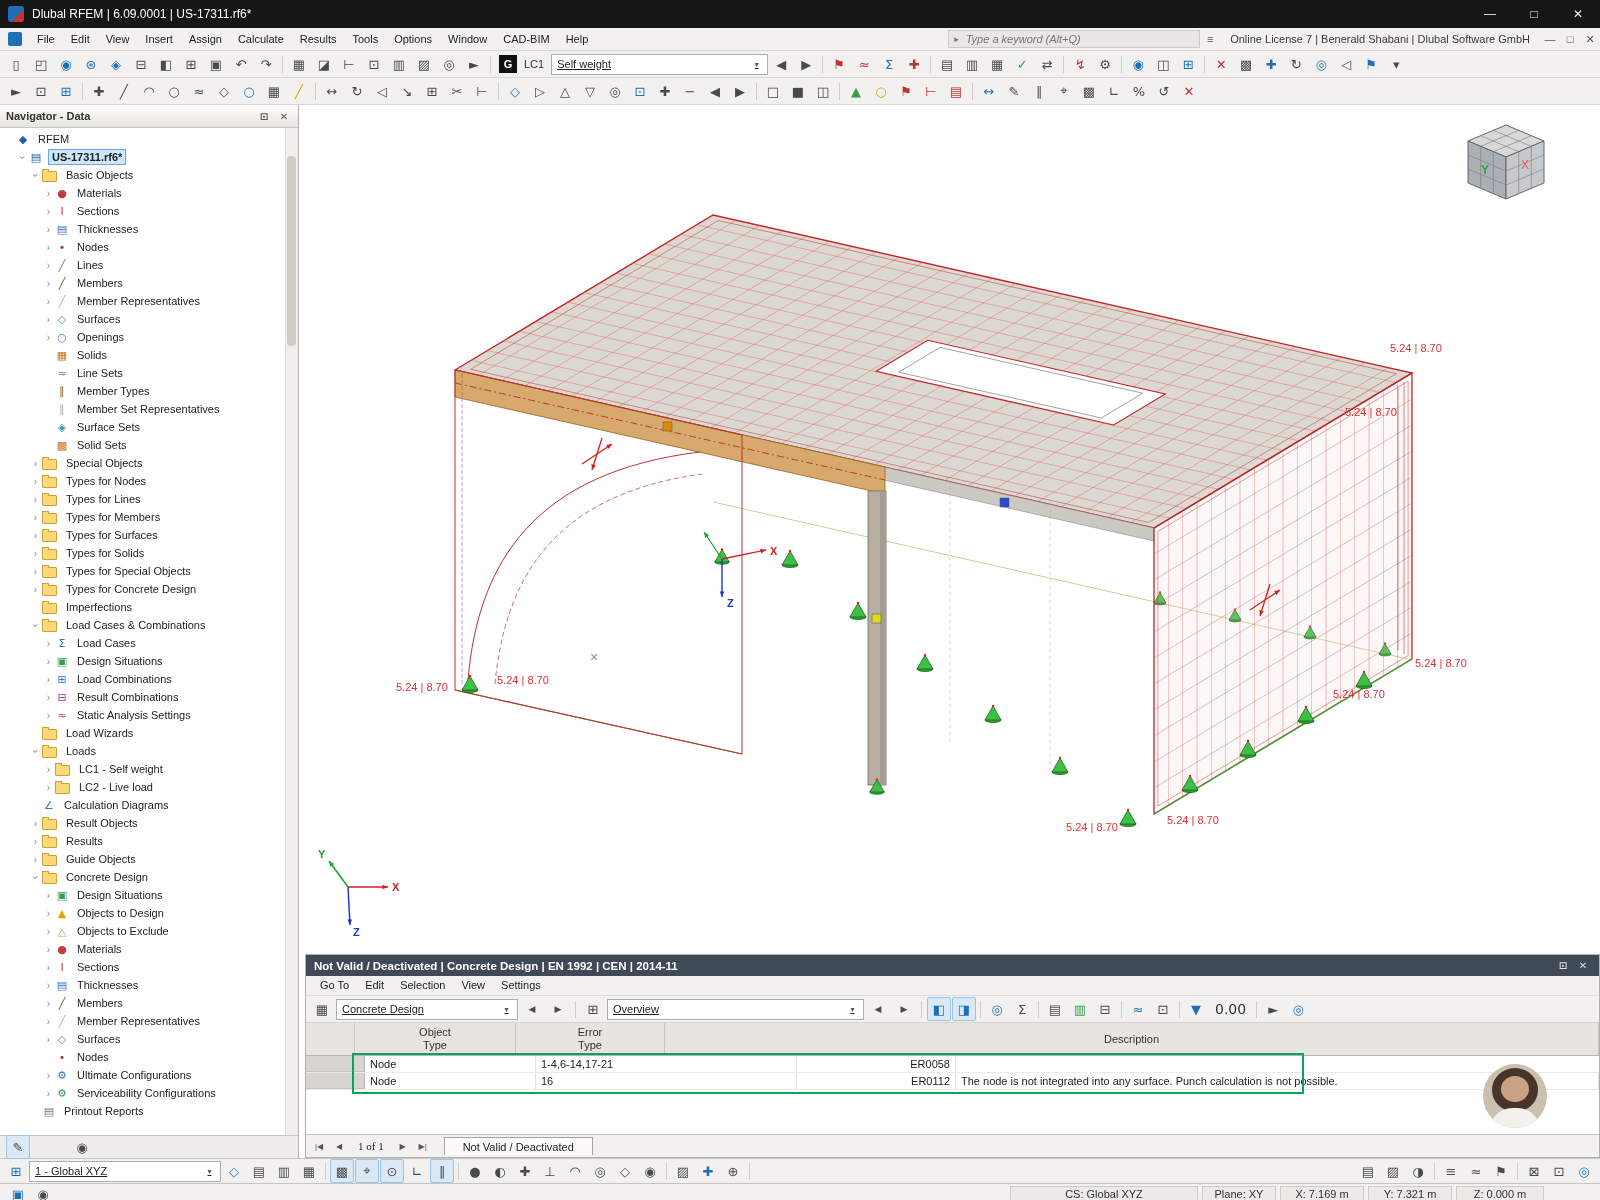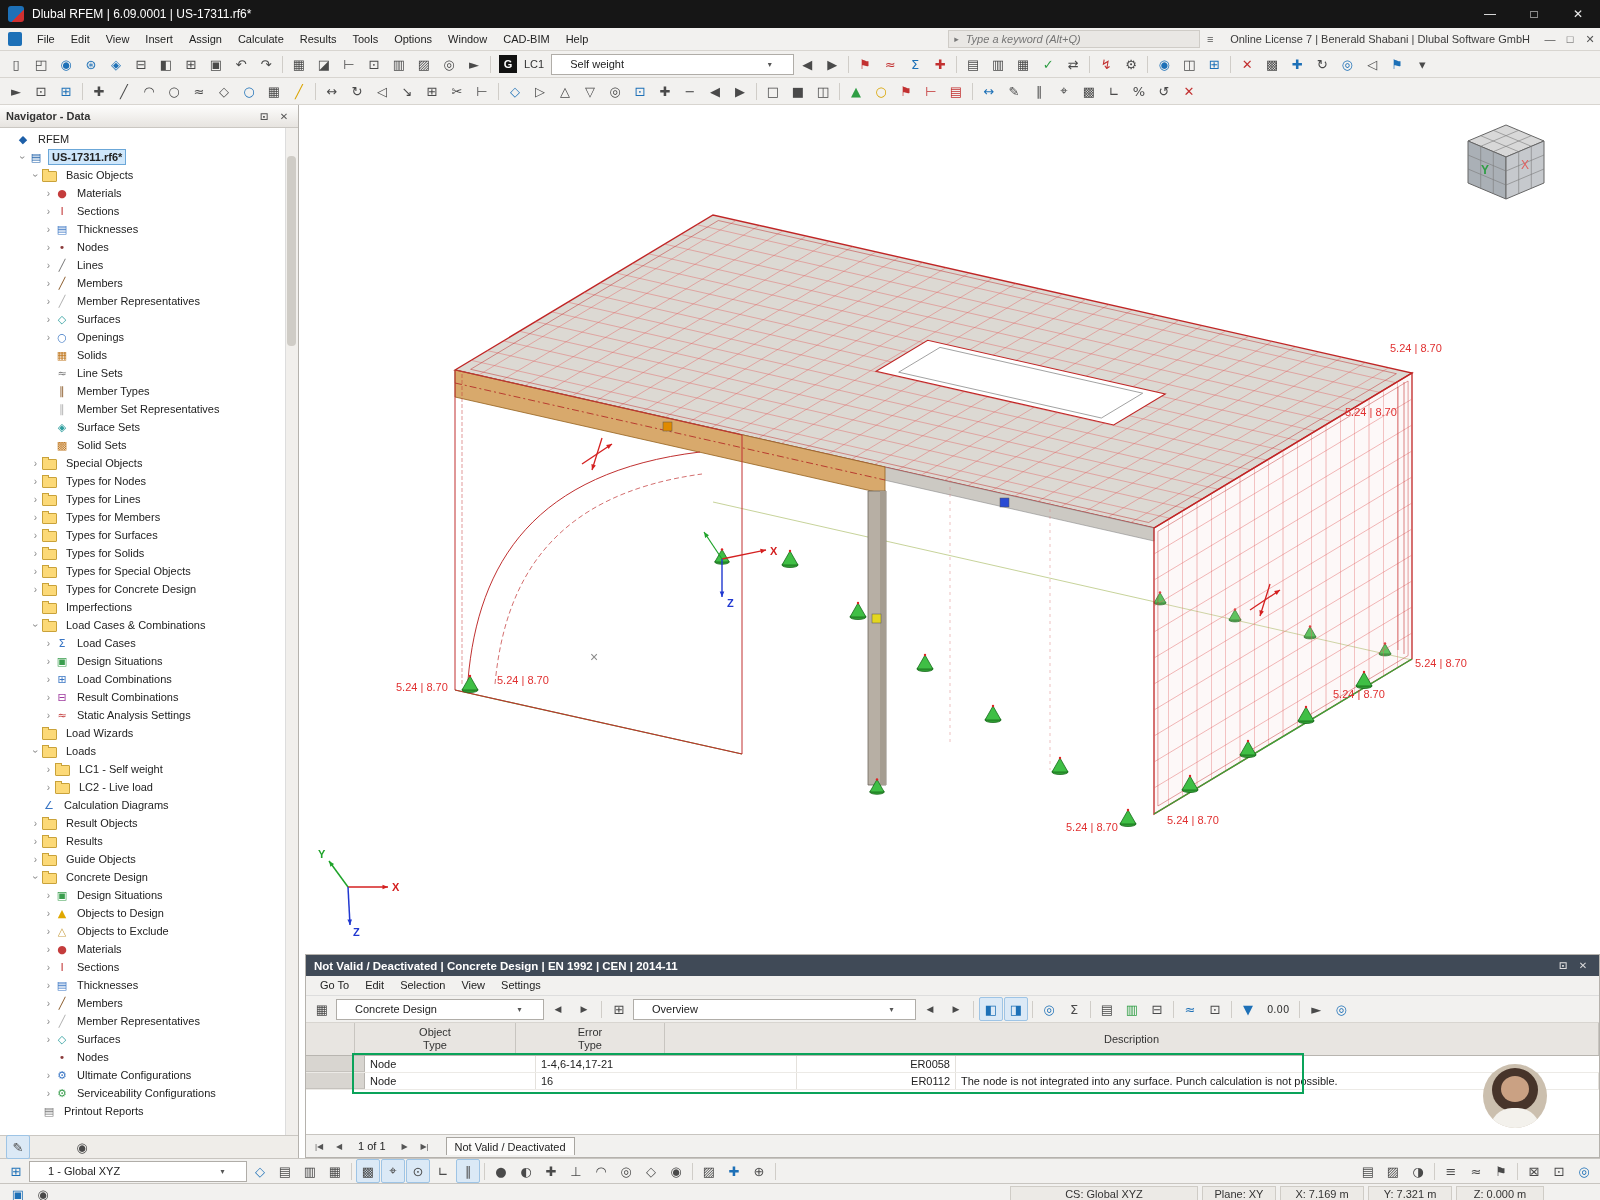--- a/index.html
+++ b/index.html
@@ -28,26 +28,26 @@
   .toolbar{height:26px;background:#f2f1ef;border-bottom:1px solid #d8d5d0;
            display:flex;align-items:center;padding:0 4px;gap:1px;}
   .tbgroup{display:flex;align-items:center;gap:1px;}
   .tbtn{min-width:22px;height:22px;display:flex;align-items:center;justify-content:center;
         font-family:"DejaVu Sans",sans-serif;font-size:13px;color:#4a4a4a;
         border:1px solid transparent;border-radius:2px;}
   .tbtn.pressed{background:#dbe9f6;border-color:#9ec4e5;}
   .tsep{width:1px;height:17px;background:#d0cdc8;margin:0 3px;}
   .tspacer{flex:1;}
   .ic-b{color:#1d70b7;}.ic-r{color:#c23030;}.ic-g{color:#2f9e44;}.ic-y{color:#d9a400;}
-  .ic-t{width:auto;padding:0 5px;font-size:10px;color:#333;}
+  .ic-t{width:auto;padding:0 5px;font-size:14px;color:#333;}
   .g-chip{width:18px;height:18px;background:#111;color:#fff;display:flex;align-items:center;
           justify-content:center;font-weight:bold;margin-left:4px;}
   .lc-label{padding:0 6px;color:#333;}
   .combo{height:19px;background:#fff;border:1px solid #b0ada8;display:flex;align-items:center;
-         padding:0 18px;gap:19px;white-space:nowrap;}
+         padding:0 5px;gap:19px;white-space:nowrap;text-decoration:underline;}
   .combo .arrow{margin-left:auto;font-size:8px;color:#555;}
   .lc-combo{width:205px;}
   
   .main{display:flex;height:1053px;position:relative;background:#fff;}
   .navigator{width:298px;background:#fbfaf9;border-right:1px solid #b5b2ad;display:flex;flex-direction:column;}
   .nav-title{height:22px;background:linear-gradient(#fdfdfc,#e7e4e0);border-bottom:1px solid #cac7c2;
              display:flex;align-items:center;padding:0 6px;font-weight:bold;color:#333;gap:4px;}
   .nt-sp{flex:1;}
   .nt-btn{width:16px;height:16px;display:flex;align-items:center;justify-content:center;color:#555;font-size:10px;}
   .nav-body{flex:1;display:flex;background:#fff;overflow:hidden;}
@@ -92,22 +92,22 @@
   .c0{width:48px;flex:none;}.c1{width:160px;flex:none;}.c2{width:250px;flex:none;}
   .c3{width:148px;flex:none;}.c4{flex:1;}
   .cell.c3{text-align:right;}
   .sel-cell{background:#d8d5d0;border-right:1px solid #b8b5b0;border-bottom:1px solid #c5c2bd;}
   .green-overlay{position:absolute;left:46px;top:30px;width:948px;height:37px;
                  border:2px solid #0aa35a;pointer-events:none;}
   .ep-footer{height:22px;background:#f2f1ef;border-top:1px solid #c8c5c0;display:flex;
              align-items:center;padding:0 4px;gap:2px;}
   .pg-btn{min-width:16px;height:16px;display:flex;align-items:center;justify-content:center;
           font-size:8px;color:#555;border:1px solid transparent;}
-  .pg-label{padding:0 8px;}
-  .ep-tab{margin-left:10px;height:17px;display:flex;align-items:center;padding:0 8px;
+  .pg-label{padding:0 8px;font-family:Liberation Serif, serif;}
+  .ep-tab{margin-left:10px;height:17px;display:flex;align-items:center;padding:0 18px;
           background:#fcfbfa;border:1px solid #a8a5a0;border-bottom:none;margin-top:0;}
   
   .bottom-toolbar{height:24px;background:#f2f1ef;border-top:1px solid #c8c5c0;display:flex;
                   align-items:center;padding:0 4px;gap:1px;}
   .bt-combo{width:180px;}
   .statusbar{height:20px;background:#f2f1ef;border-top:1px solid #c8c5c0;display:flex;
              align-items:center;padding:0 6px;gap:4px;color:#333;}
   .sb-seg{border:1px solid #cfccc6;background:#eceae6;height:15px;display:flex;align-items:center;
           justify-content:center;padding:0 8px;white-space:nowrap;}
   .sb-cs{width:170px;}.sb-plane{width:56px;}.sb-x{width:66px;}.sb-y{width:66px;}.sb-z{width:70px;}

